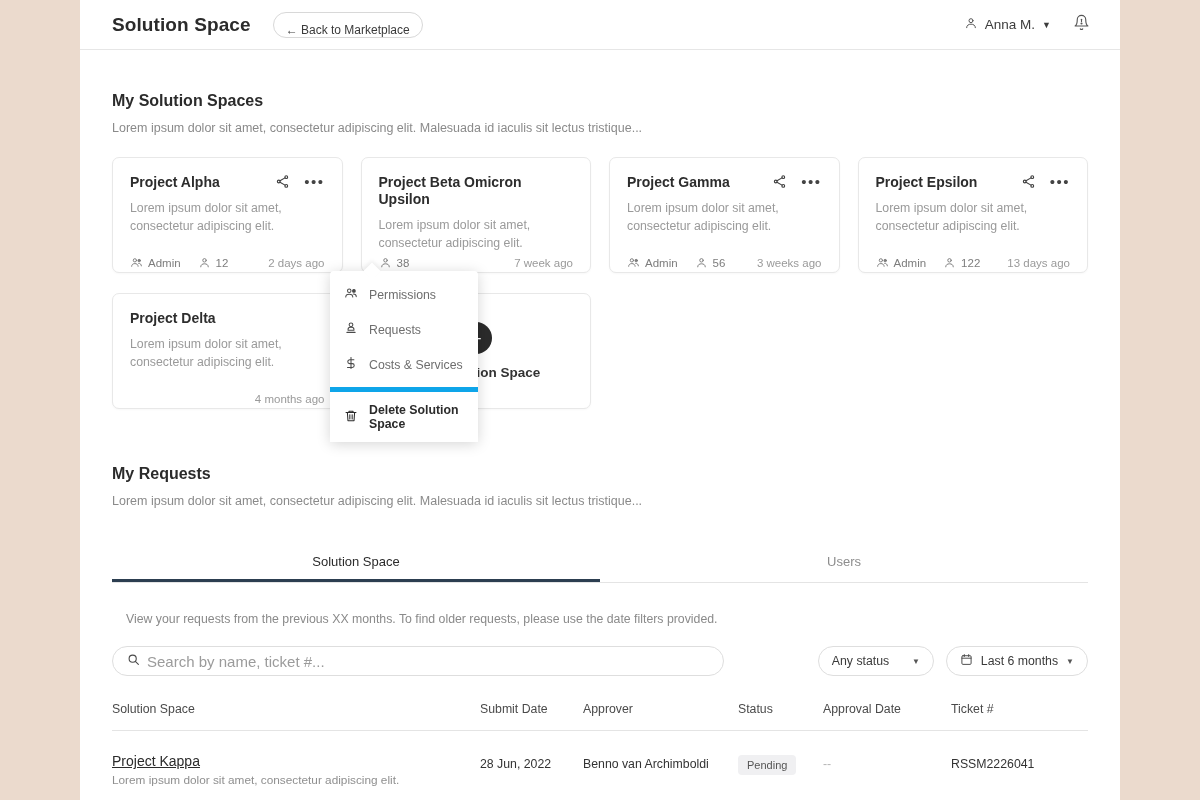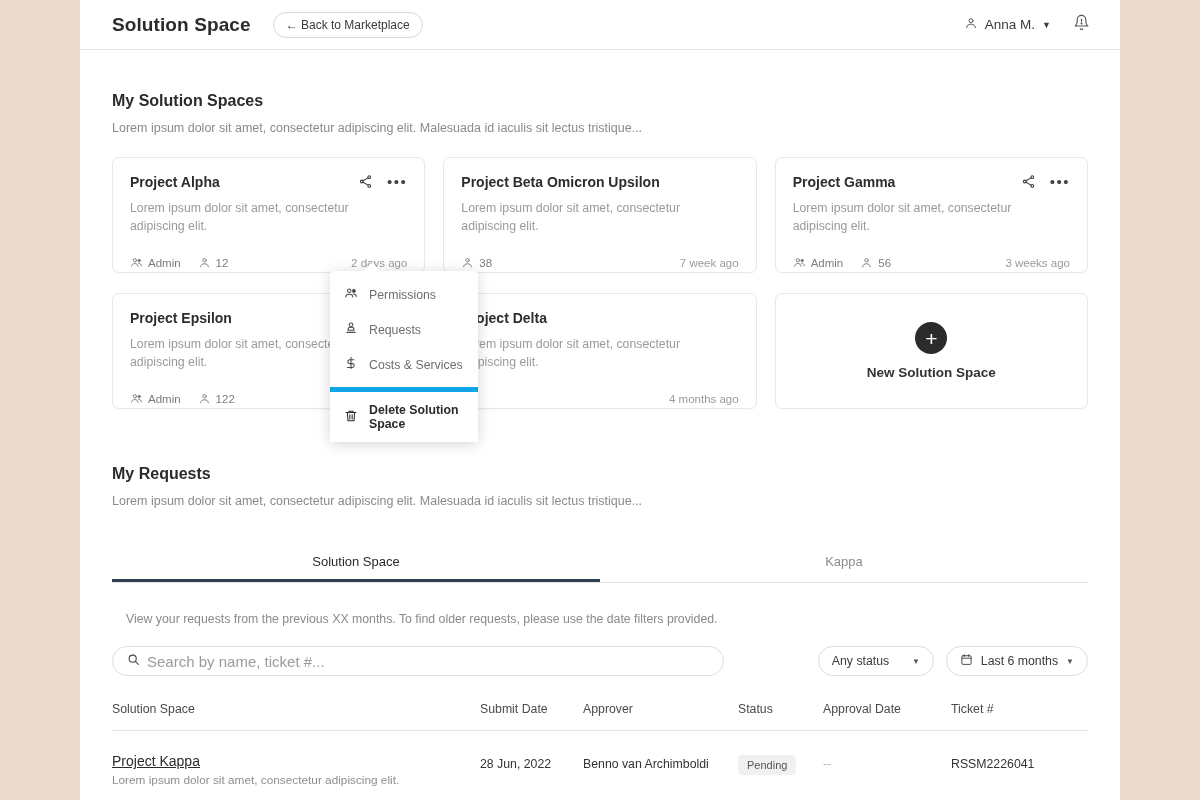--- a/index.html
+++ b/index.html
@@ -30,21 +30,21 @@
     color: #2b2b2b;
     letter-spacing: .1px;
   }
   .back-btn {
     margin-left: 22px;
     height: 26px;
     padding: 0 12px;
     border: 1px solid #d8d8d8;
     border-radius: 13px;
     background: #fff;
-    display: flex; align-items: center; gap: 5px;
+    display: flex; align-items: flex-end; gap: 5px;
     font-size: 12px; color: #3a3a3a;
     font-family: "Liberation Sans", sans-serif;
     cursor: pointer;
     white-space: nowrap;
   }
   .topbar-right {
     margin-left: auto;
     display: flex; align-items: center; gap: 22px;
   }
   .user-chip {
@@ -60,21 +60,21 @@
     font-size: 16px; font-weight: 700; color: #2b2b2b;
     margin-top: 42px;
   }
   .sec-sub {
     font-size: 12.5px; color: #8a8a8a; margin-top: 11px;
   }
   
   .grid {
     margin-top: 22px;
     display: grid;
-    grid-template-columns: repeat(3, 1fr);
+    grid-template-columns: repeat(4, 1fr);
     gap: 20px 18px;
   }
   .card {
     position: relative;
     border: 1px solid #e8e8e8;
     border-radius: 7px;
     background: #fff;
     padding: 16px 17px 14px 17px;
     height: 116px;
     box-shadow: 0 1px 2px rgba(0,0,0,.03);
@@ -457,21 +457,21 @@
     <div class="sec-title" style="margin-top:56px">My Requests</div>
     <div class="sec-sub">Lorem ipsum dolor sit amet, consectetur adipiscing elit. Malesuada id iaculis sit lectus tristique...</div>
   </div>
 
   <div style="padding:0 32px">
     <div class="tabs">
       <div class="tab active">
         <span>Solution Space</span>
       </div>
       <div class="tab">
-        <span>Kappa</span>
+        <span>Users</span>
       </div>
     </div>
   </div>
 
   <div class="content">
     <div class="hint">View your requests from the previous XX months. To find older requests, please use the date filters provided.</div>
 
     <div class="filters">
       <div class="search">
         <span>

